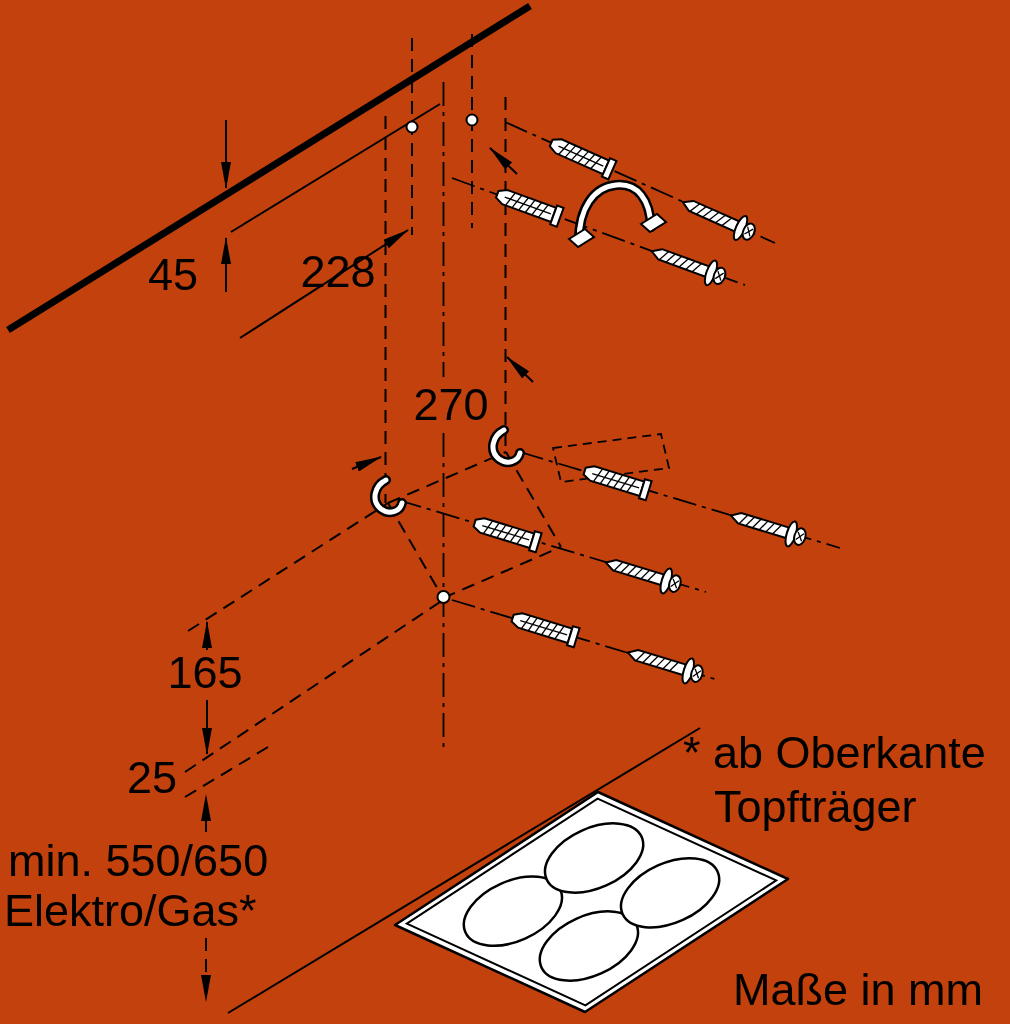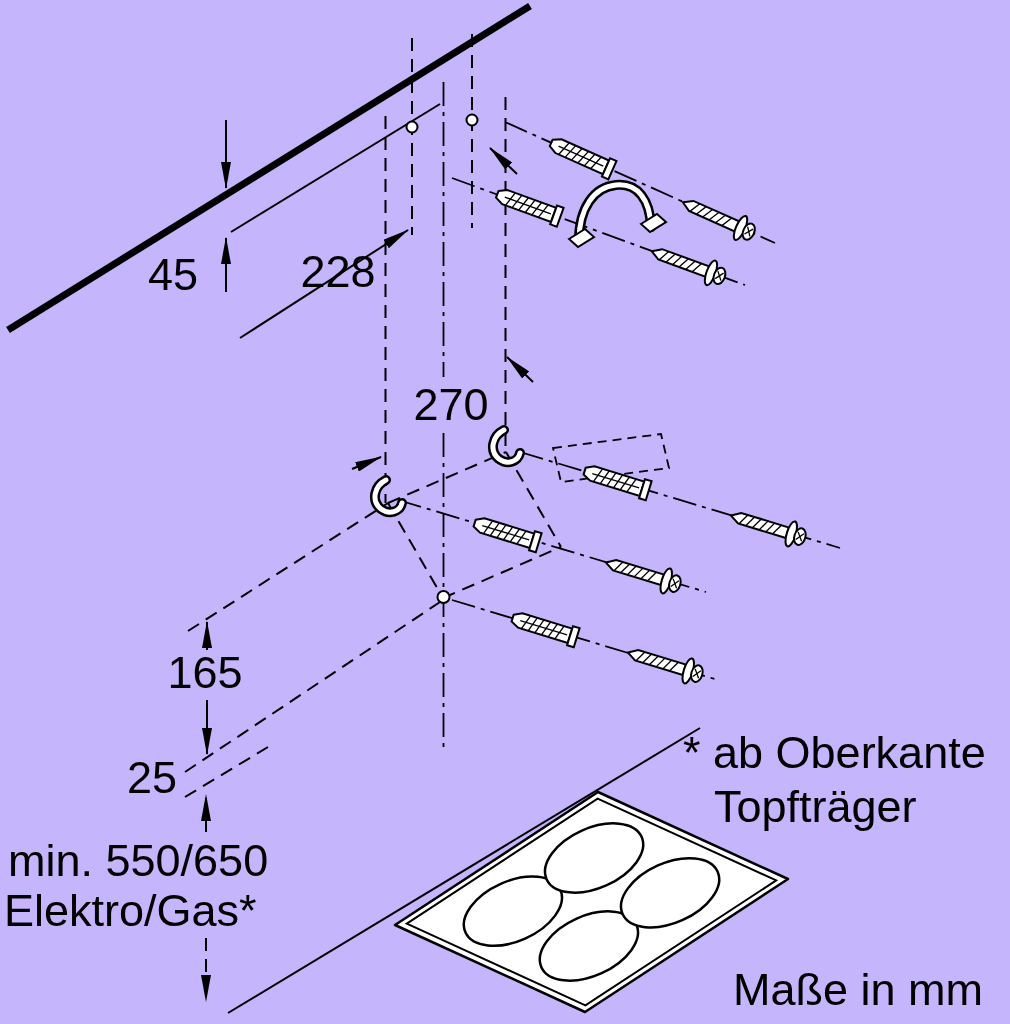--- a/index.html
+++ b/index.html
@@ -1,16 +1,16 @@
 <!DOCTYPE html>
 <html><head>
 <meta charset="utf-8">
 <style>
   html,body{margin:0;padding:0;background:#ffffff;}
-  .stage{position:relative;width:1010px;height:1024px;background:#c4b5fd;overflow:hidden;}
+  .stage{position:relative;width:1010px;height:1024px;background:#c2410c;overflow:hidden;}
   svg{position:absolute;left:0;top:0;}
   .thick{stroke:#000;stroke-width:7;fill:none;}
   .s2{stroke:#000;stroke-width:2;fill:none;}
   .dash{stroke:#000;stroke-width:2;fill:none;stroke-dasharray:13 8;}
   .dashq{stroke:#000;stroke-width:1.8;fill:none;stroke-dasharray:9 6;}
   .dd{stroke:#000;stroke-width:1.8;fill:none;stroke-dasharray:24 6 4 6;}
   .dim{stroke:#000;stroke-width:2;fill:none;}
   .wfill{fill:#fff;stroke:#000;stroke-width:2;}
   .wfill25{fill:#fff;stroke:#000;stroke-width:2.5;stroke-linejoin:round;}
   .thin{stroke:#000;stroke-width:1.3;fill:none;}

